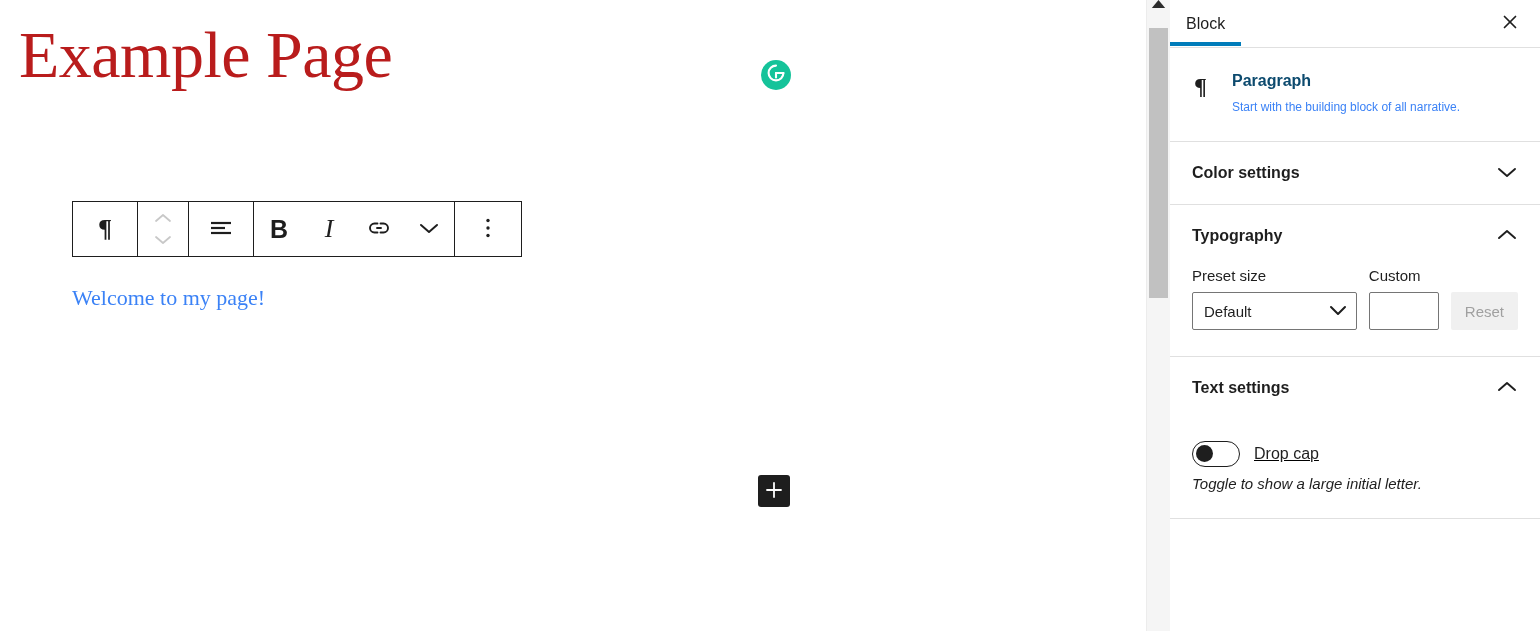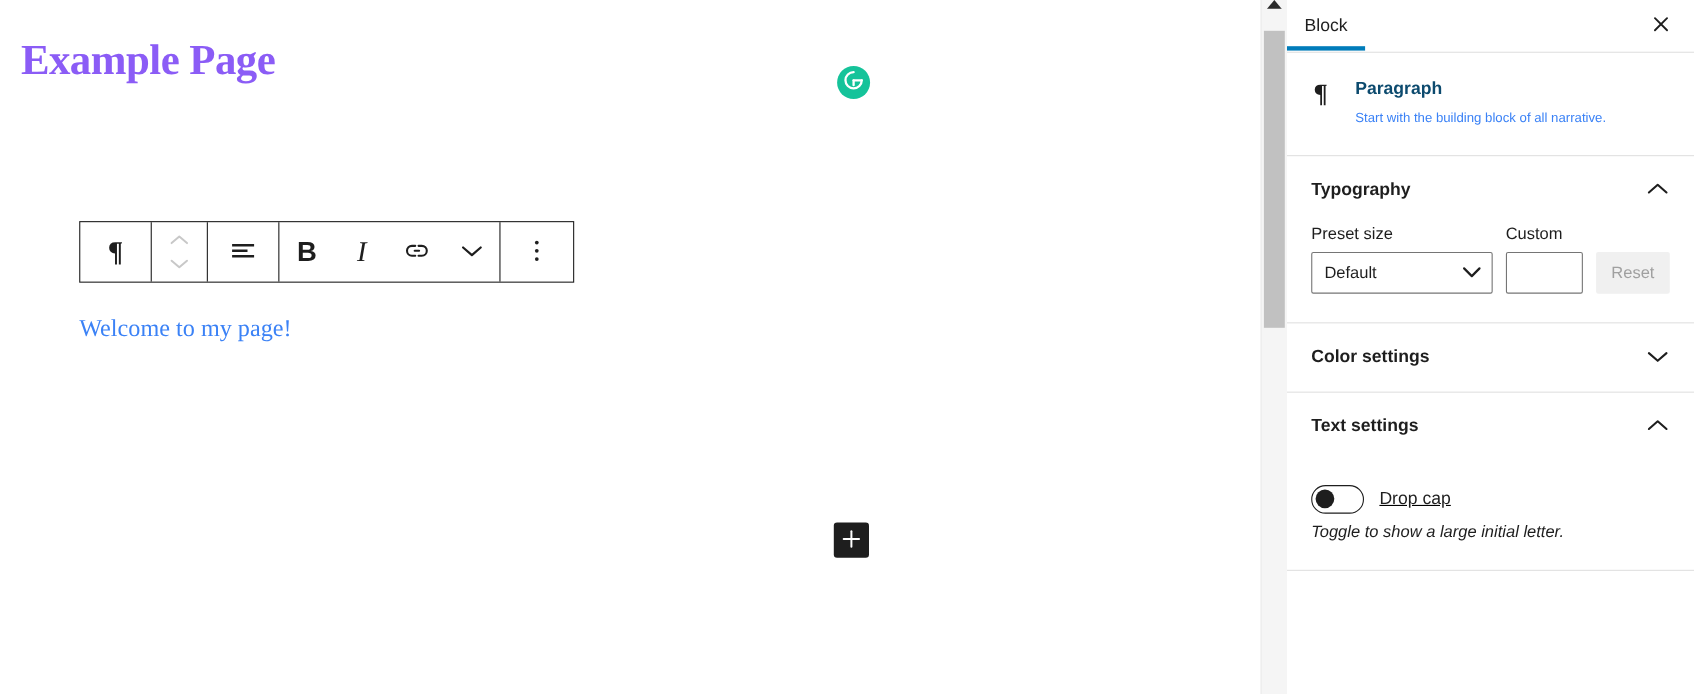--- a/index.html
+++ b/index.html
@@ -30,25 +30,25 @@
     height: 631px;
     background: #ffffff;
     overflow: hidden;
   }
 
   .page-title {
     position: absolute;
     left: 19px;
     top: 19px;
     font-family: "Liberation Serif", serif;
-    font-weight: bold;
-    font-size: 39px;
+    font-weight: normal;
+    font-size: 66px;
     line-height: 72px;
     letter-spacing: -0.5px;
-    color: #8b5cf6;
+    color: #b91c1c;
     white-space: nowrap;
   }
 
   
   .block-toolbar {
     position: absolute;
     left: 72px;
     top: 201px;
     height: 56px;
     display: flex;
@@ -525,20 +525,31 @@
         </span>
       </button>
     </div>
 
     <div class="block-card">
       <div class="block-card-icon">¶</div>
       <div class="block-card-text">
         <div class="block-card-title">Paragraph</div>
         <div class="block-card-desc">Start with the building block of all narrative.</div>
       </div>
+    </div>
+
+    <div class="panel">
+      <button class="panel-header">
+        <span class="panel-title">Color settings</span>
+        <span>
+          <svg width="22" height="14" viewBox="0 0 22 14" fill="none" aria-hidden="true">
+            <path d="M3 4L11 11L19 4" stroke="#1e1e1e" stroke-width="1.9" stroke-linecap="round" stroke-linejoin="round"></path>
+          </svg>
+        </span>
+      </button>
     </div>
 
     <div class="panel">
       <button class="panel-header">
         <span class="panel-title">Typography</span>
         <span>
           <svg width="22" height="14" viewBox="0 0 22 14" fill="none" aria-hidden="true">
             <path d="M3 10L11 3L19 10" stroke="#1e1e1e" stroke-width="1.9" stroke-linecap="round" stroke-linejoin="round"></path>
           </svg>
         </span>
@@ -560,31 +571,20 @@
             <span class="field-label">Custom</span>
             <input class="num-input" type="text" value="" style="">
           </div>
           <button class="reset-btn">Reset</button>
         </div>
       </div>
     </div>
 
     <div class="panel">
       <button class="panel-header">
-        <span class="panel-title">Color settings</span>
-        <span>
-          <svg width="22" height="14" viewBox="0 0 22 14" fill="none" aria-hidden="true">
-            <path d="M3 4L11 11L19 4" stroke="#1e1e1e" stroke-width="1.9" stroke-linecap="round" stroke-linejoin="round"></path>
-          </svg>
-        </span>
-      </button>
-    </div>
-
-    <div class="panel">
-      <button class="panel-header">
         <span class="panel-title">Text settings</span>
         <span>
           <svg width="22" height="14" viewBox="0 0 22 14" fill="none" aria-hidden="true">
             <path d="M3 10L11 3L19 10" stroke="#1e1e1e" stroke-width="1.9" stroke-linecap="round" stroke-linejoin="round"></path>
           </svg>
         </span>
       </button>
       <div class="panel-body">
         <div class="toggle-row">
           <button class="toggle">

